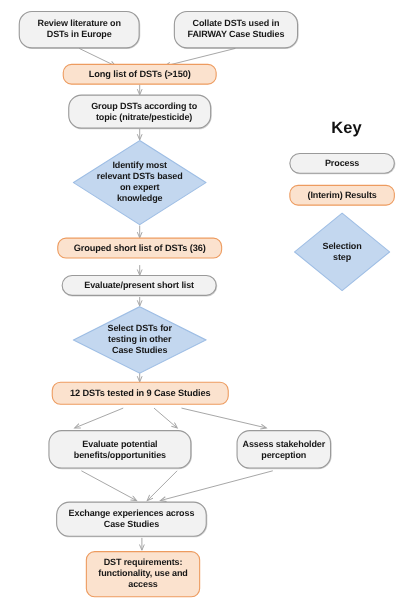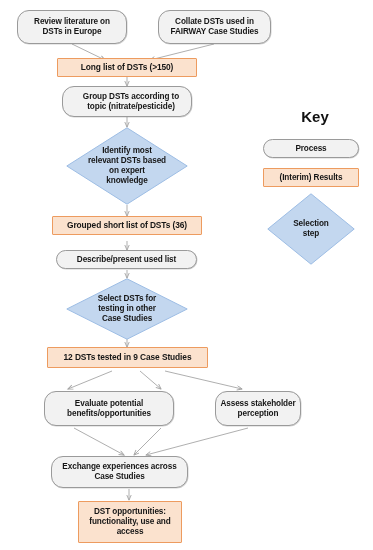--- a/index.html
+++ b/index.html
@@ -54,21 +54,21 @@
     background: #f2f2f2;
     border: 1px solid #9a9a9a;
     border-radius: 12px;
     box-shadow: 0.5px 0.5px 0 rgba(120,120,120,0.35);
   }
 
   
   .result {
     background: #fbe2ce;
     border: 1.4px solid #ed9b5f;
-    border-radius: 1px;
+    border-radius: 8px;
   }
 
   
   .diamond {
     background: transparent;
     border: none;
   }
   .diamond .dshape {
     position: absolute;
     left: 0;
@@ -158,21 +158,21 @@
 relevant DSTs based
 on expert
 knowledge</span>
   </div>
 
   <div class="node result" style="left:52px; top:216px; width:150px; height:19px; font-size:8.4px;">
     <span class="lbl">Grouped short list of DSTs (36)</span>
   </div>
 
   <div class="node process" style="left:56px; top:250px; width:141px; height:19px; font-size:8.2px;">
-    <span class="lbl">Describe/present used list</span>
+    <span class="lbl">Evaluate/present short list</span>
   </div>
 
   <div class="node diamond" style="left:66px; top:278px; width:122px; height:62px; font-size:8.2px;">
     <svg class="dshape" viewBox="0 0 122 62" preserveAspectRatio="none">
       <polygon points="61,0.8 121.2,31 61,61.2 0.8,31" fill="#c3d7ef" stroke="#9dbde4" stroke-width="1"></polygon>
     </svg>
     <span class="lbl">Select DSTs for
 testing in other
 Case Studies</span>
   </div>
@@ -191,21 +191,21 @@
     <span class="lbl">Assess stakeholder
 perception</span>
   </div>
 
   <div class="node process" style="left:51px; top:456px; width:137px; height:32px; font-size:8.2px;justify-content:center;">
     <span class="lbl">Exchange experiences across
 Case Studies</span>
   </div>
 
   <div class="node result" style="left:78px; top:501px; width:104px; height:42px; font-size:8.2px;">
-    <span class="lbl">DST opportunities:
+    <span class="lbl">DST requirements:
 functionality, use and
 access</span>
   </div>
 
   <div id="key-title" style="left:285px; top:108px; width:60px;">Key</div>
 
   <div class="node process" style="left:263px; top:139px; width:96px; height:19px; font-size:8.2px;">
     <span class="lbl">Process</span>
   </div>
 

